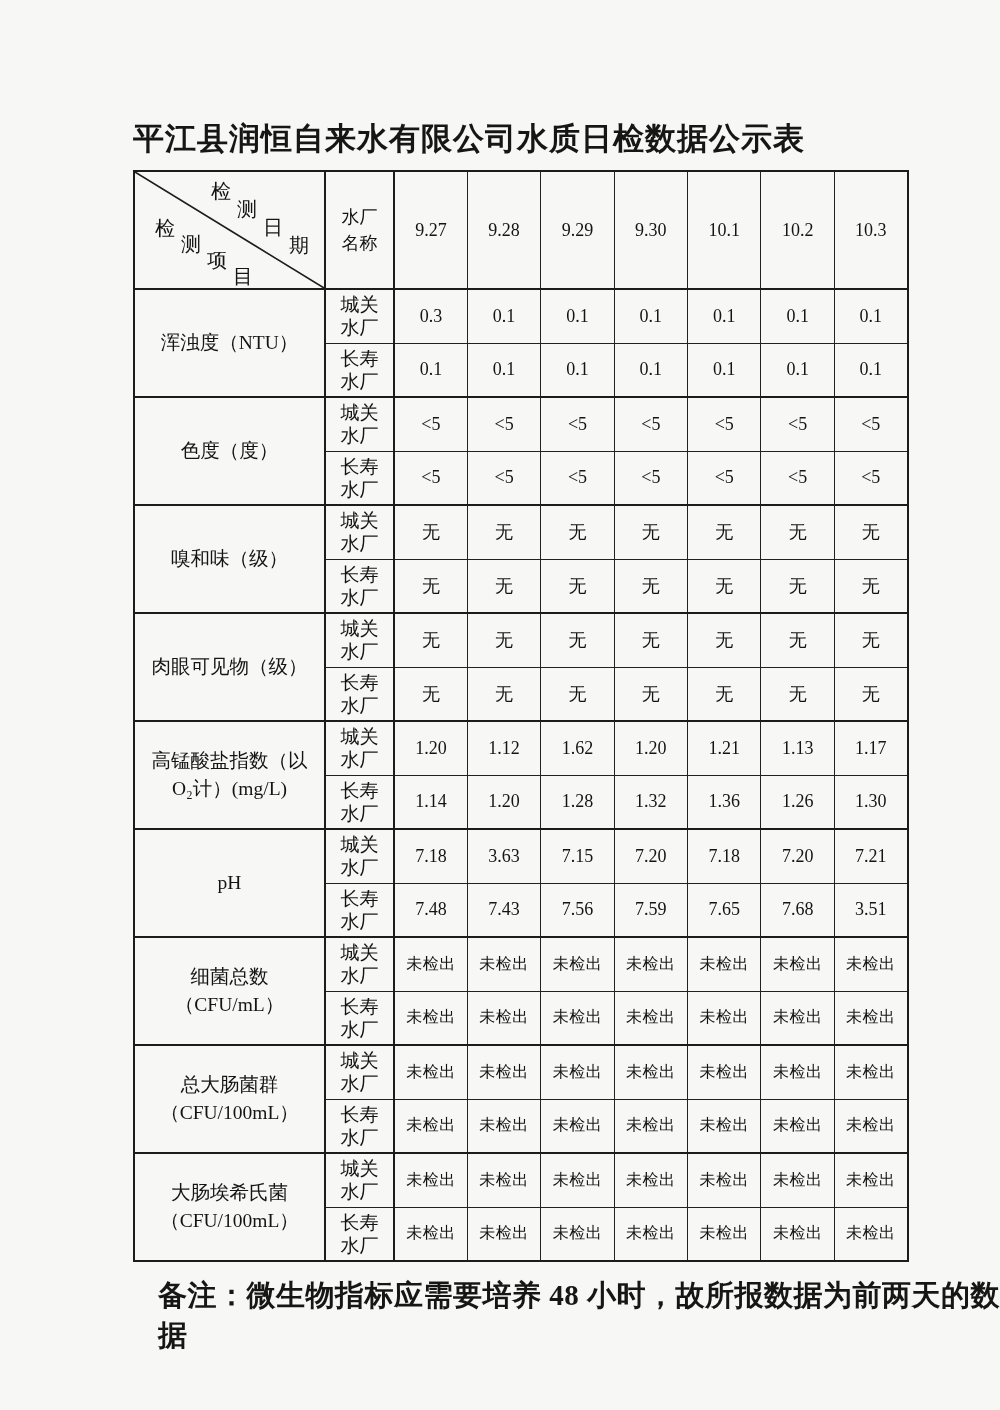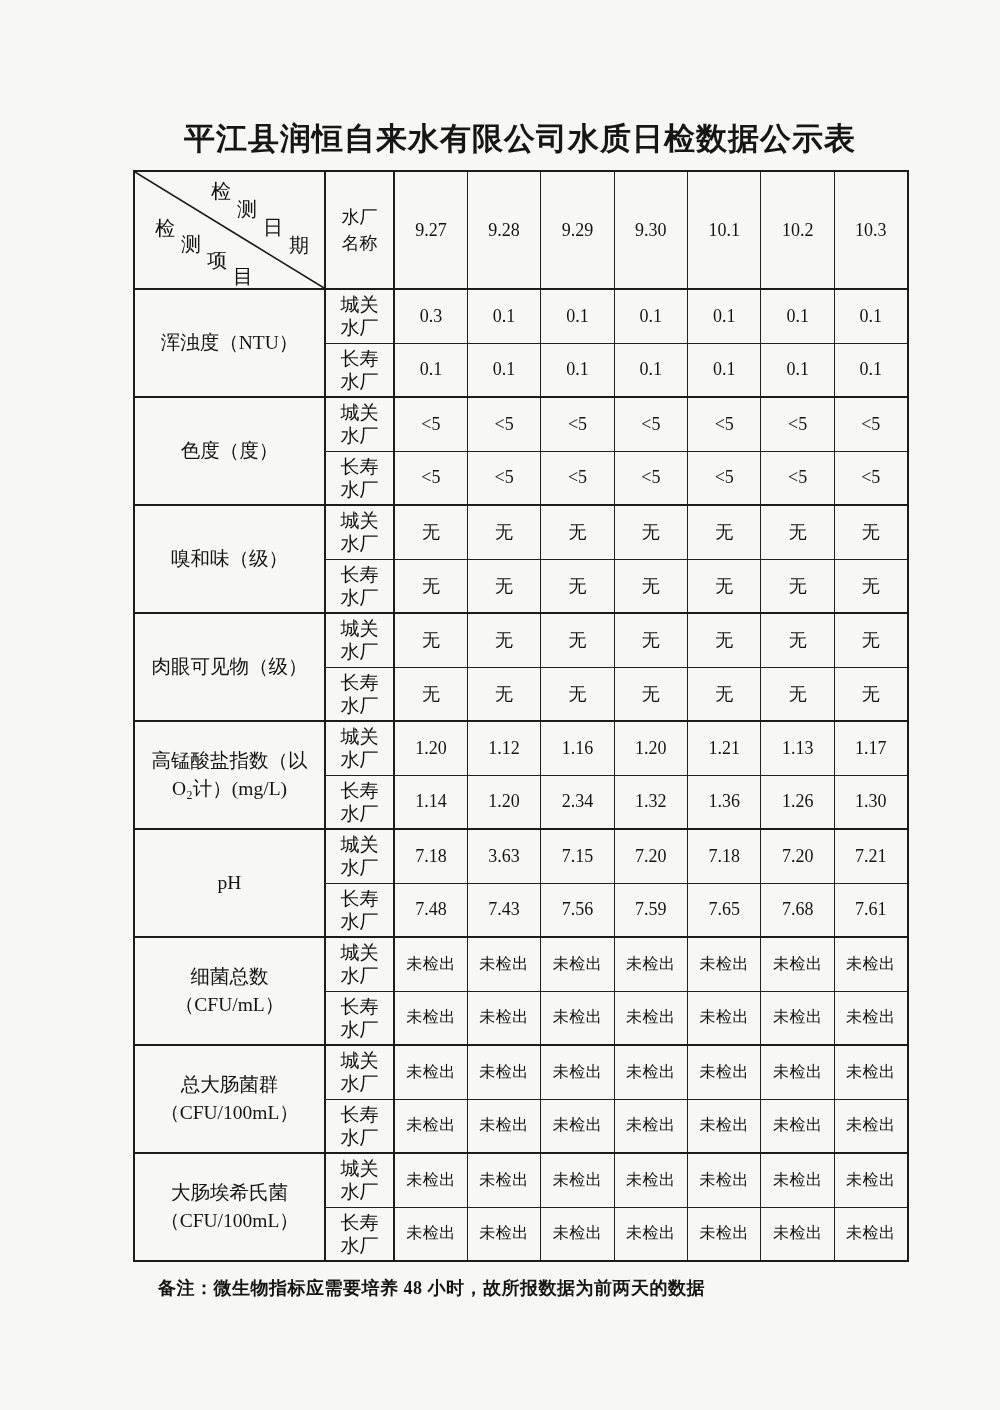--- a/index.html
+++ b/index.html
@@ -8,21 +8,20 @@
     background:#f7f7f5;
     font-family:"Liberation Serif","DejaVu Serif",serif;
     color:#121212;
     position:relative;
     -webkit-font-smoothing:antialiased;
   }
   .canvas{position:absolute;inset:0;}
   .title{
     margin:118px 0 10px 133px;
     width:774px;
-    text-align:center;
     font-size:31px;
     font-weight:bold;
     letter-spacing:1px;
     color:#161616;
   }
   table.wq{
     margin-left:133px;
     width:774px;
     border-collapse:collapse;
     table-layout:fixed;
@@ -66,21 +65,21 @@
   th.date-h{font-size:18px;}
   
   tbody.section{border-top:2px solid #1c1c1c;}
   tbody.section tr.sub-2 td{border-top:1.2px solid #222;}
   th.row-label{font-size:19.5px;line-height:28px;}
   td.plant-cell{font-size:19px;line-height:23px;}
   td.val{font-size:18px;}
   td.val.small{font-size:16px;letter-spacing:0.5px;}
   .note{
     margin:14px 0 0 158px;
-    font-size:18px;
+    font-size:29px;
     font-weight:bold;
     color:#161616;
     letter-spacing:0.5px;
   }
   .plant-line,.label-line{display:block;}
 </style>
 </head>
 <body>
 
 <div class="canvas">
@@ -259,34 +258,34 @@
           <th class="row-label" rowspan="2">
             <span class="label-line">高锰酸盐指数（以</span>
             <span class="label-line">O₂计）(mg/L)</span>
           </th>
           <td class="plant-cell v-heavy">
             <span class="plant-line">城关</span>
             <span class="plant-line">水厂</span>
           </td>
           <td class="val v-heavy">1.20</td>
           <td class="val v-light">1.12</td>
-          <td class="val v-light">1.16</td>
+          <td class="val v-light">1.62</td>
           <td class="val v-light">1.20</td>
           <td class="val v-light">1.21</td>
           <td class="val v-light">1.13</td>
           <td class="val v-light">1.17</td>
         </tr>
         <tr class="sub-2">
           <td class="plant-cell v-heavy">
             <span class="plant-line">长寿</span>
             <span class="plant-line">水厂</span>
           </td>
           <td class="val v-heavy">1.14</td>
           <td class="val v-light">1.20</td>
-          <td class="val v-light">2.34</td>
+          <td class="val v-light">1.28</td>
           <td class="val v-light">1.32</td>
           <td class="val v-light">1.36</td>
           <td class="val v-light">1.26</td>
           <td class="val v-light">1.30</td>
         </tr>
       </tbody>
       <tbody class="section">
         <tr class="sub-1">
           <th class="row-label" rowspan="2">
             <span class="label-line">pH</span>
@@ -307,21 +306,21 @@
           <td class="plant-cell v-heavy">
             <span class="plant-line">长寿</span>
             <span class="plant-line">水厂</span>
           </td>
           <td class="val v-heavy">7.48</td>
           <td class="val v-light">7.43</td>
           <td class="val v-light">7.56</td>
           <td class="val v-light">7.59</td>
           <td class="val v-light">7.65</td>
           <td class="val v-light">7.68</td>
-          <td class="val v-light">7.61</td>
+          <td class="val v-light">3.51</td>
         </tr>
       </tbody>
       <tbody class="section">
         <tr class="sub-1">
           <th class="row-label" rowspan="2">
             <span class="label-line">细菌总数</span>
             <span class="label-line">（CFU/mL）</span>
           </th>
           <td class="plant-cell v-heavy">
             <span class="plant-line">城关</span>

